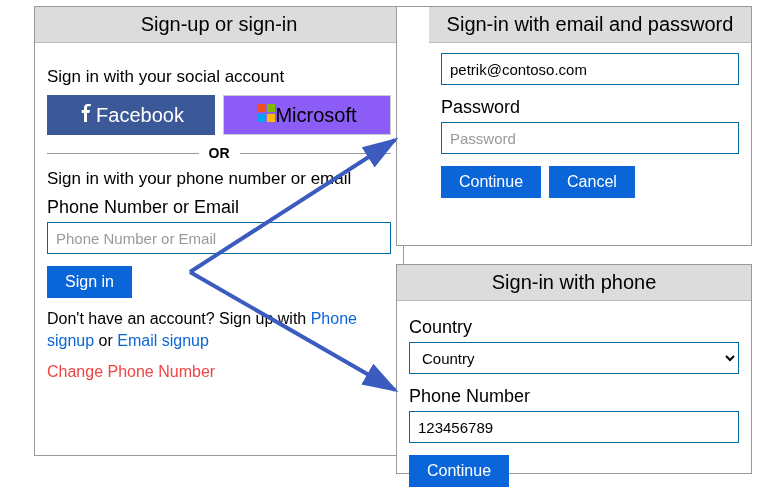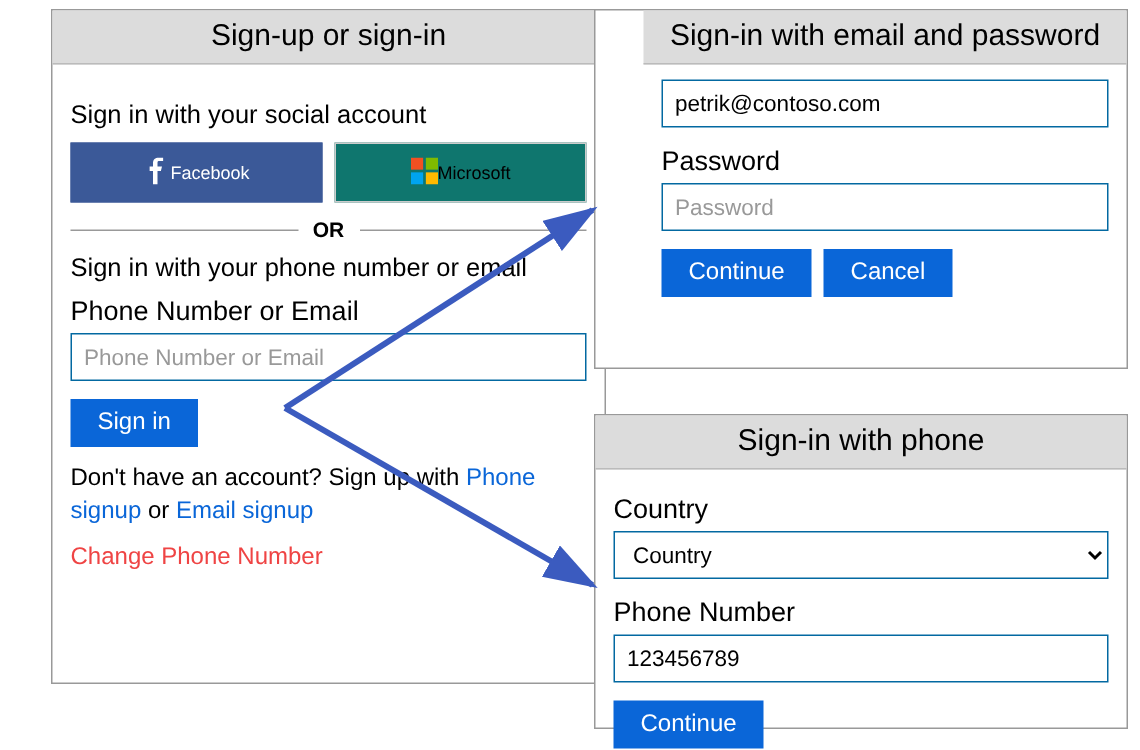--- a/index.html
+++ b/index.html
@@ -1,29 +1,29 @@
 <!DOCTYPE html>
 <html><head>
 <meta charset="utf-8">
 <style>
   * { box-sizing: border-box; margin: 0; padding: 0; }
   body { font-family: "Segoe UI", Arial, sans-serif; background: #fff; width: 760px; height: 500px; position: relative; }
   .panel { position: absolute; border: 1px solid #999; background: #fff; }
   .panel-left { left: 6px; top: 6px; width: 370px; height: 450px; margin-left: 28px; }
   .panel-r1 { left: 396px; top: 6px; width: 356px; height: 240px; padding-left: 32px; }
-  .panel-r2 { left: 396px; top: 276px; width: 356px; height: 210px; }
+  .panel-r2 { left: 396px; top: 264px; width: 356px; height: 210px; }
   .panel-header { background: #dcdcdc; text-align: center; font-size: 20px; padding: 6px 0; border-bottom: 1px solid #bbb; }
   .panel-body { padding: 10px 12px; }
   .plain { font-size: 17px; margin: 14px 0 8px 0; }
   .label { font-size: 18px; margin-top: 6px; margin-bottom: 4px; }
   .social-row { display: flex; gap: 8px; margin-bottom: 10px; }
-  .social-btn { display: flex; align-items: center; justify-content: center; height: 40px; width: 170px; border: 1px solid #ccc; font-size: 12px; cursor: pointer; }
+  .social-btn { display: flex; align-items: center; justify-content: center; height: 40px; width: 170px; border: 1px solid #ccc; font-size: 20px; cursor: pointer; }
   .fb { background: #3b5998; color: #fff; border-color: #3b5998; }
   .fb svg { fill: #fff; }
-  .ms { background: #0f766e; color: #000; }
+  .ms { background: #8b5cf6; color: #000; }
   .or-row { display: flex; align-items: center; gap: 10px; margin: 8px 0; }
   .or-line { flex: 1; height: 1px; background: #999; }
   .or-text { font-weight: bold; font-size: 14px; }
   input.text, select.select { width: 100%; font-size: 15px; padding: 6px 8px; border: 1px solid #0369a1; height: 32px; background: #fff; }
   input.text::placeholder { color: #999; }
   .btn-row { display: flex; gap: 8px; margin-top: 12px; }
   .btn { background: #0a66d8; color: #fff; border: none; font-size: 16px; padding: 7px 18px; cursor: pointer; }
   .below { font-size: 16px; margin-top: 10px; line-height: 1.4; }
   .link { color: #0a66d8; cursor: pointer; }
   .change-link { display: inline-block; margin-top: 10px; color: #ef4444; font-size: 16px; cursor: pointer; }

